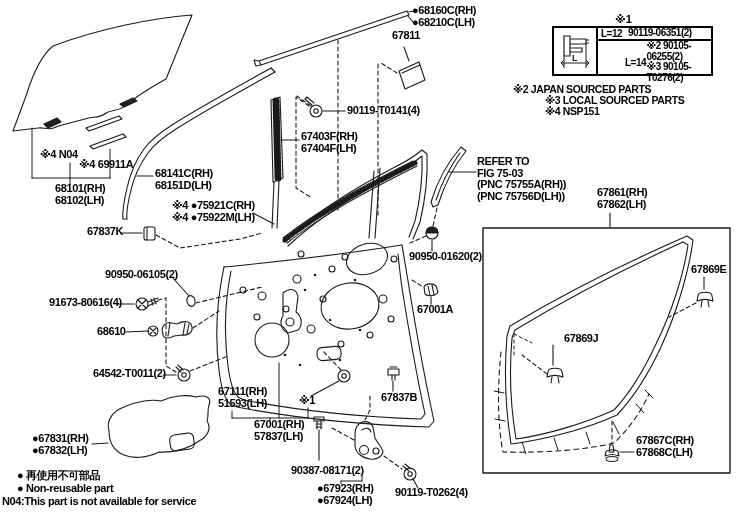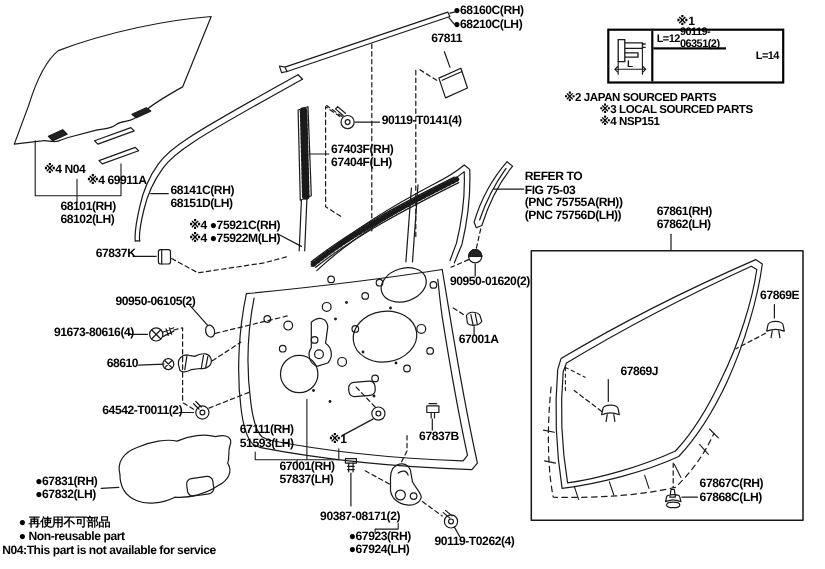--- a/index.html
+++ b/index.html
@@ -5,21 +5,21 @@
   html,body{margin:0;padding:0;}
   body{width:750px;height:517px;position:relative;background:#fff;overflow:hidden;
        font-family:"Liberation Sans","DejaVu Sans",sans-serif;}
   svg.art{position:absolute;left:0;top:0;}
   .lbl{position:absolute;font-weight:bold;font-size:11px;line-height:11.5px;
        letter-spacing:-0.4px;white-space:pre-line;color:#000;}
   .sm{font-size:10.5px;line-height:10.5px;}
   .tbl{position:absolute;left:552px;top:26px;width:161px;height:50px;border:2px solid #000;
        display:flex;background:#fff;box-sizing:border-box;}
   .tbl-icon{width:42px;border-right:2px solid #000;display:flex;align-items:center;justify-content:center;}
-  .tbl-right{flex:1;display:flex;flex-direction:row;}
+  .tbl-right{flex:1;display:flex;flex-direction:column;}
   .tbl-row1{height:15px;border-bottom:2px solid #000;display:flex;align-items:center;}
   .tbl-row2{flex:1;display:flex;align-items:center;margin-left:24px;}
   .len{width:27px;font-size:10px;font-weight:bold;margin-left:3px;letter-spacing:-0.5px;}
   .pno{font-size:10px;font-weight:bold;letter-spacing:-0.5px;line-height:10.5px;white-space:pre-line;}
   .ttl{position:absolute;font-weight:bold;font-size:11px;color:#000;}
 </style>
 </head>
 <body>
 
 <svg class="art" width="750" height="517" viewBox="0 0 750 517">
@@ -304,15 +304,16 @@
       <text x="16" y="31" font-size="9" font-weight="bold" fill="#1a1a1a" stroke="none" font-family="Liberation Sans, DejaVu Sans, sans-serif">L</text>
     </svg>
   </div>
   <div class="tbl-right">
     <div class="tbl-row1">
       <span class="len">L=12</span>
       <span class="pno">90119-06351(2)</span>
     </div>
     <div class="tbl-row2">
       <span class="len">L=14</span>
+      <span class="pno"><span>※2 90105-06255(2)</span><br><span>※3 90105-T0276(2)</span></span>
     </div>
   </div>
 </div>
 
 </body></html>

